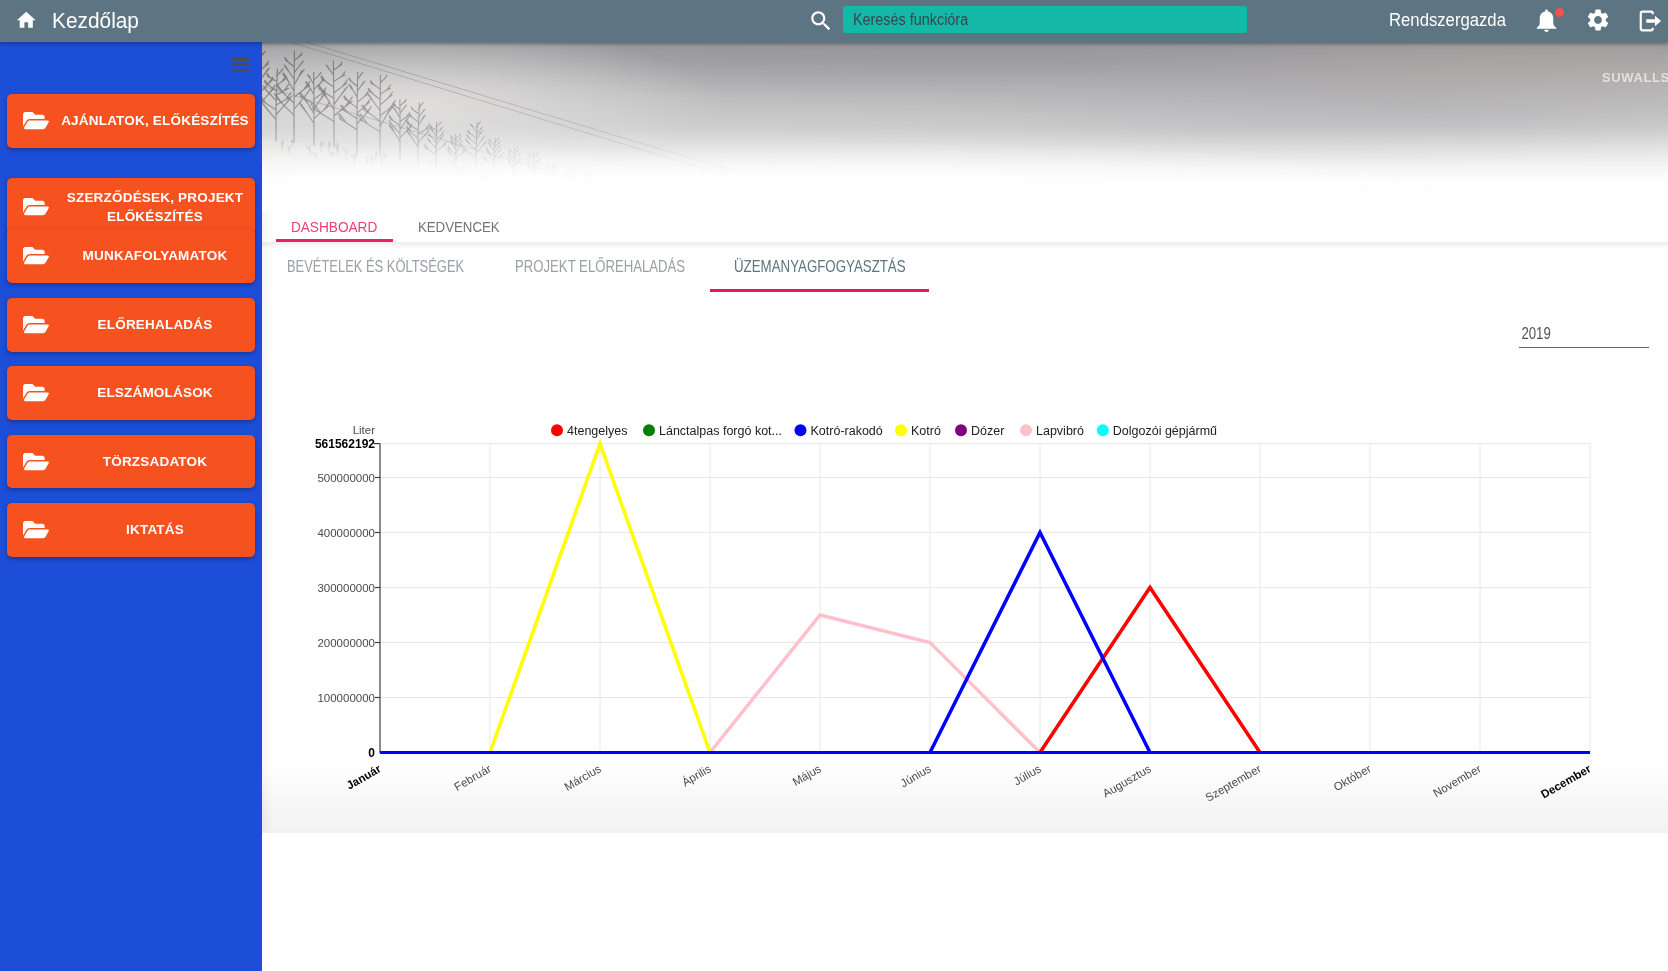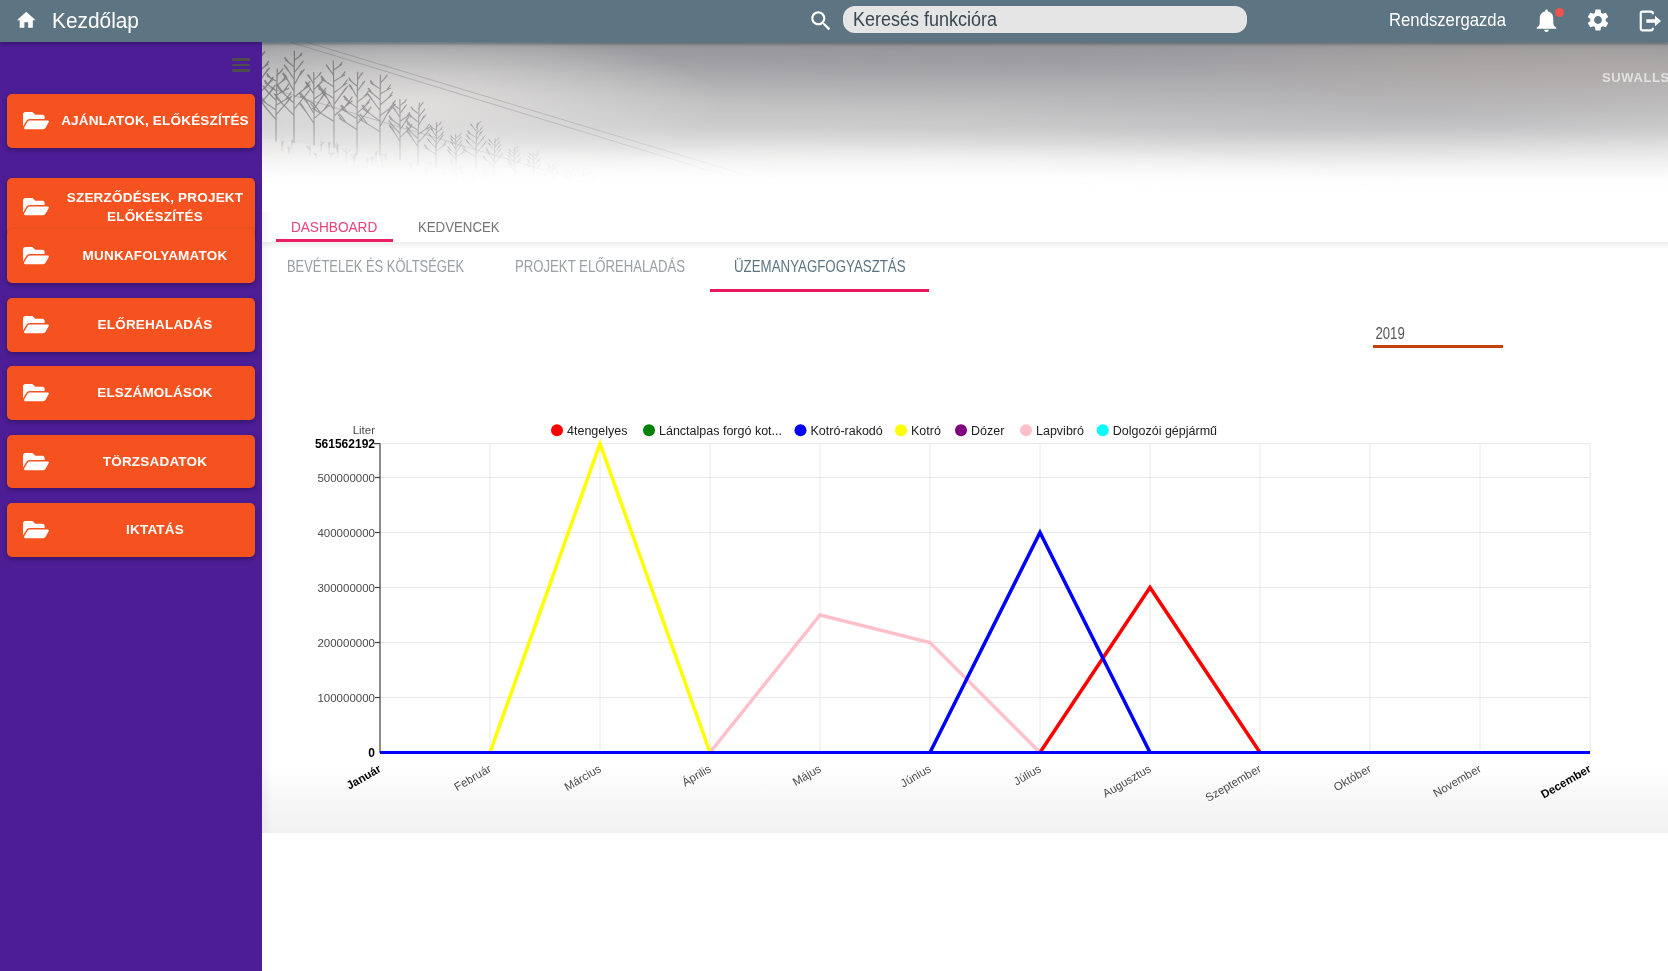--- a/index.html
+++ b/index.html
@@ -5,30 +5,30 @@
 * { margin:0; padding:0; box-sizing:border-box; }
 html,body { width:1668px; height:971px; background:#fff; font-family:"Liberation Sans", sans-serif; overflow:hidden; }
 #page { position:relative; width:1668px; height:971px; background:#fff; }
 .abs { position:absolute; }
 
 
 #topbar { position:absolute; left:0; top:0; width:1668px; height:42px; background:#5d7482; box-shadow:0 2px 4px rgba(0,0,0,.28); z-index:30; }
 #topbar .home { position:absolute; left:15.3px; top:8.7px; }
 #topbar .title { position:absolute; left:51.5px; top:9px; font-size:21.5px; color:#fff; transform:scaleX(0.97); transform-origin:0 0; }
 #topbar .searchicon { position:absolute; left:808px; top:8px; }
-#searchbox { position:absolute; left:843px; top:6px; width:404px; height:27px; background:#e5e5e5; border-radius:12px; font-size:20px; color:#37474f; line-height:27px; }
+#searchbox { position:absolute; left:843px; top:6px; width:404px; height:27px; background:#14b8a6; border-radius:2px; font-size:16px; color:#37474f; line-height:27px; }
 #searchbox span { display:inline-block; padding-left:11px; transform:scaleX(0.9); transform-origin:0 0; white-space:nowrap; }
 #topbar .user { position:absolute; left:1389px; top:10px; font-size:17.5px; color:#fff; transform:scaleX(0.954); transform-origin:0 0; white-space:nowrap; }
 #topbar .bell { position:absolute; left:1532.5px; top:7px; }
 #topbar .belldot { position:absolute; left:1555px; top:8px; width:9px; height:9px; border-radius:50%; background:#ef5350; }
 #topbar .gear { position:absolute; left:1585px; top:7px; }
 #topbar .logout { position:absolute; left:1636px; top:8px; }
 
 
-#sidebar { position:absolute; left:0; top:42px; width:262px; height:929px; background:#4c1d95; z-index:20; }
+#sidebar { position:absolute; left:0; top:42px; width:262px; height:929px; background:#1d4ed8; z-index:20; }
 #hamb { position:absolute; left:232px; top:16px; width:18px; }
 #hamb div { height:2.5px; background:#4d4d4d; margin-bottom:3px; border-radius:1px; }
 .sbtn { position:absolute; left:7px; width:248px; background:#f5521f; border-radius:5px; box-shadow:0 2px 5px rgba(0,0,0,.3); color:#fff; display:flex; align-items:center; }
 .sbtn svg { position:absolute; left:15px; }
 .sbtn .lbl { position:absolute; left:48px; right:0; text-align:center; font-weight:bold; font-size:13.5px; letter-spacing:.2px; line-height:19px; }
 
 
 #hero { position:absolute; left:262px; top:42px; width:1406px; height:170px; overflow:hidden; }
 #suwalls { position:absolute; left:1602px; top:70px; font-size:13px; font-weight:bold; color:rgba(255,255,255,.62); letter-spacing:.6px; z-index:5; }
 
@@ -37,21 +37,21 @@
 .tab { position:absolute; top:0; height:40px; font-size:15.5px; line-height:34px; text-align:center; }
 .tab span { display:inline-block; }
 .cx88 { transform:scaleX(0.88); }
 .cx86 { transform:scaleX(0.855); }
 #tabud { position:absolute; left:276px; top:239px; width:117px; height:3px; background:#e91e63; }
 #tabshadow { position:absolute; left:262px; top:242px; width:1406px; height:7px; background:linear-gradient(180deg, rgba(0,0,0,.07), rgba(0,0,0,0)); }
 .subtab { position:absolute; font-size:17px; white-space:nowrap; transform-origin:0 0; }
 #subud { position:absolute; left:710px; top:288.5px; width:219px; height:3px; background:#e8175d; }
 
 
-#year { position:absolute; left:1373px; top:324px; width:130px; height:24px; border-bottom:3px solid #c2410c; }
+#year { position:absolute; left:1519px; top:324px; width:130px; height:24px; border-bottom:1px solid #c2410c; }
 #year span { display:inline-block; font-size:16.5px; color:#555; padding-left:3px; transform:scaleX(0.8); transform-origin:0 0; }
 
 
 #botband { position:absolute; left:262px; top:768px; width:1406px; height:65px; background:linear-gradient(180deg, #ffffff 0%, #f8f8f8 40%, #f2f2f2 100%); z-index:1; }
 </style>
 </head>
 <body>
 <div id="page">
 
   <div id="hero">

